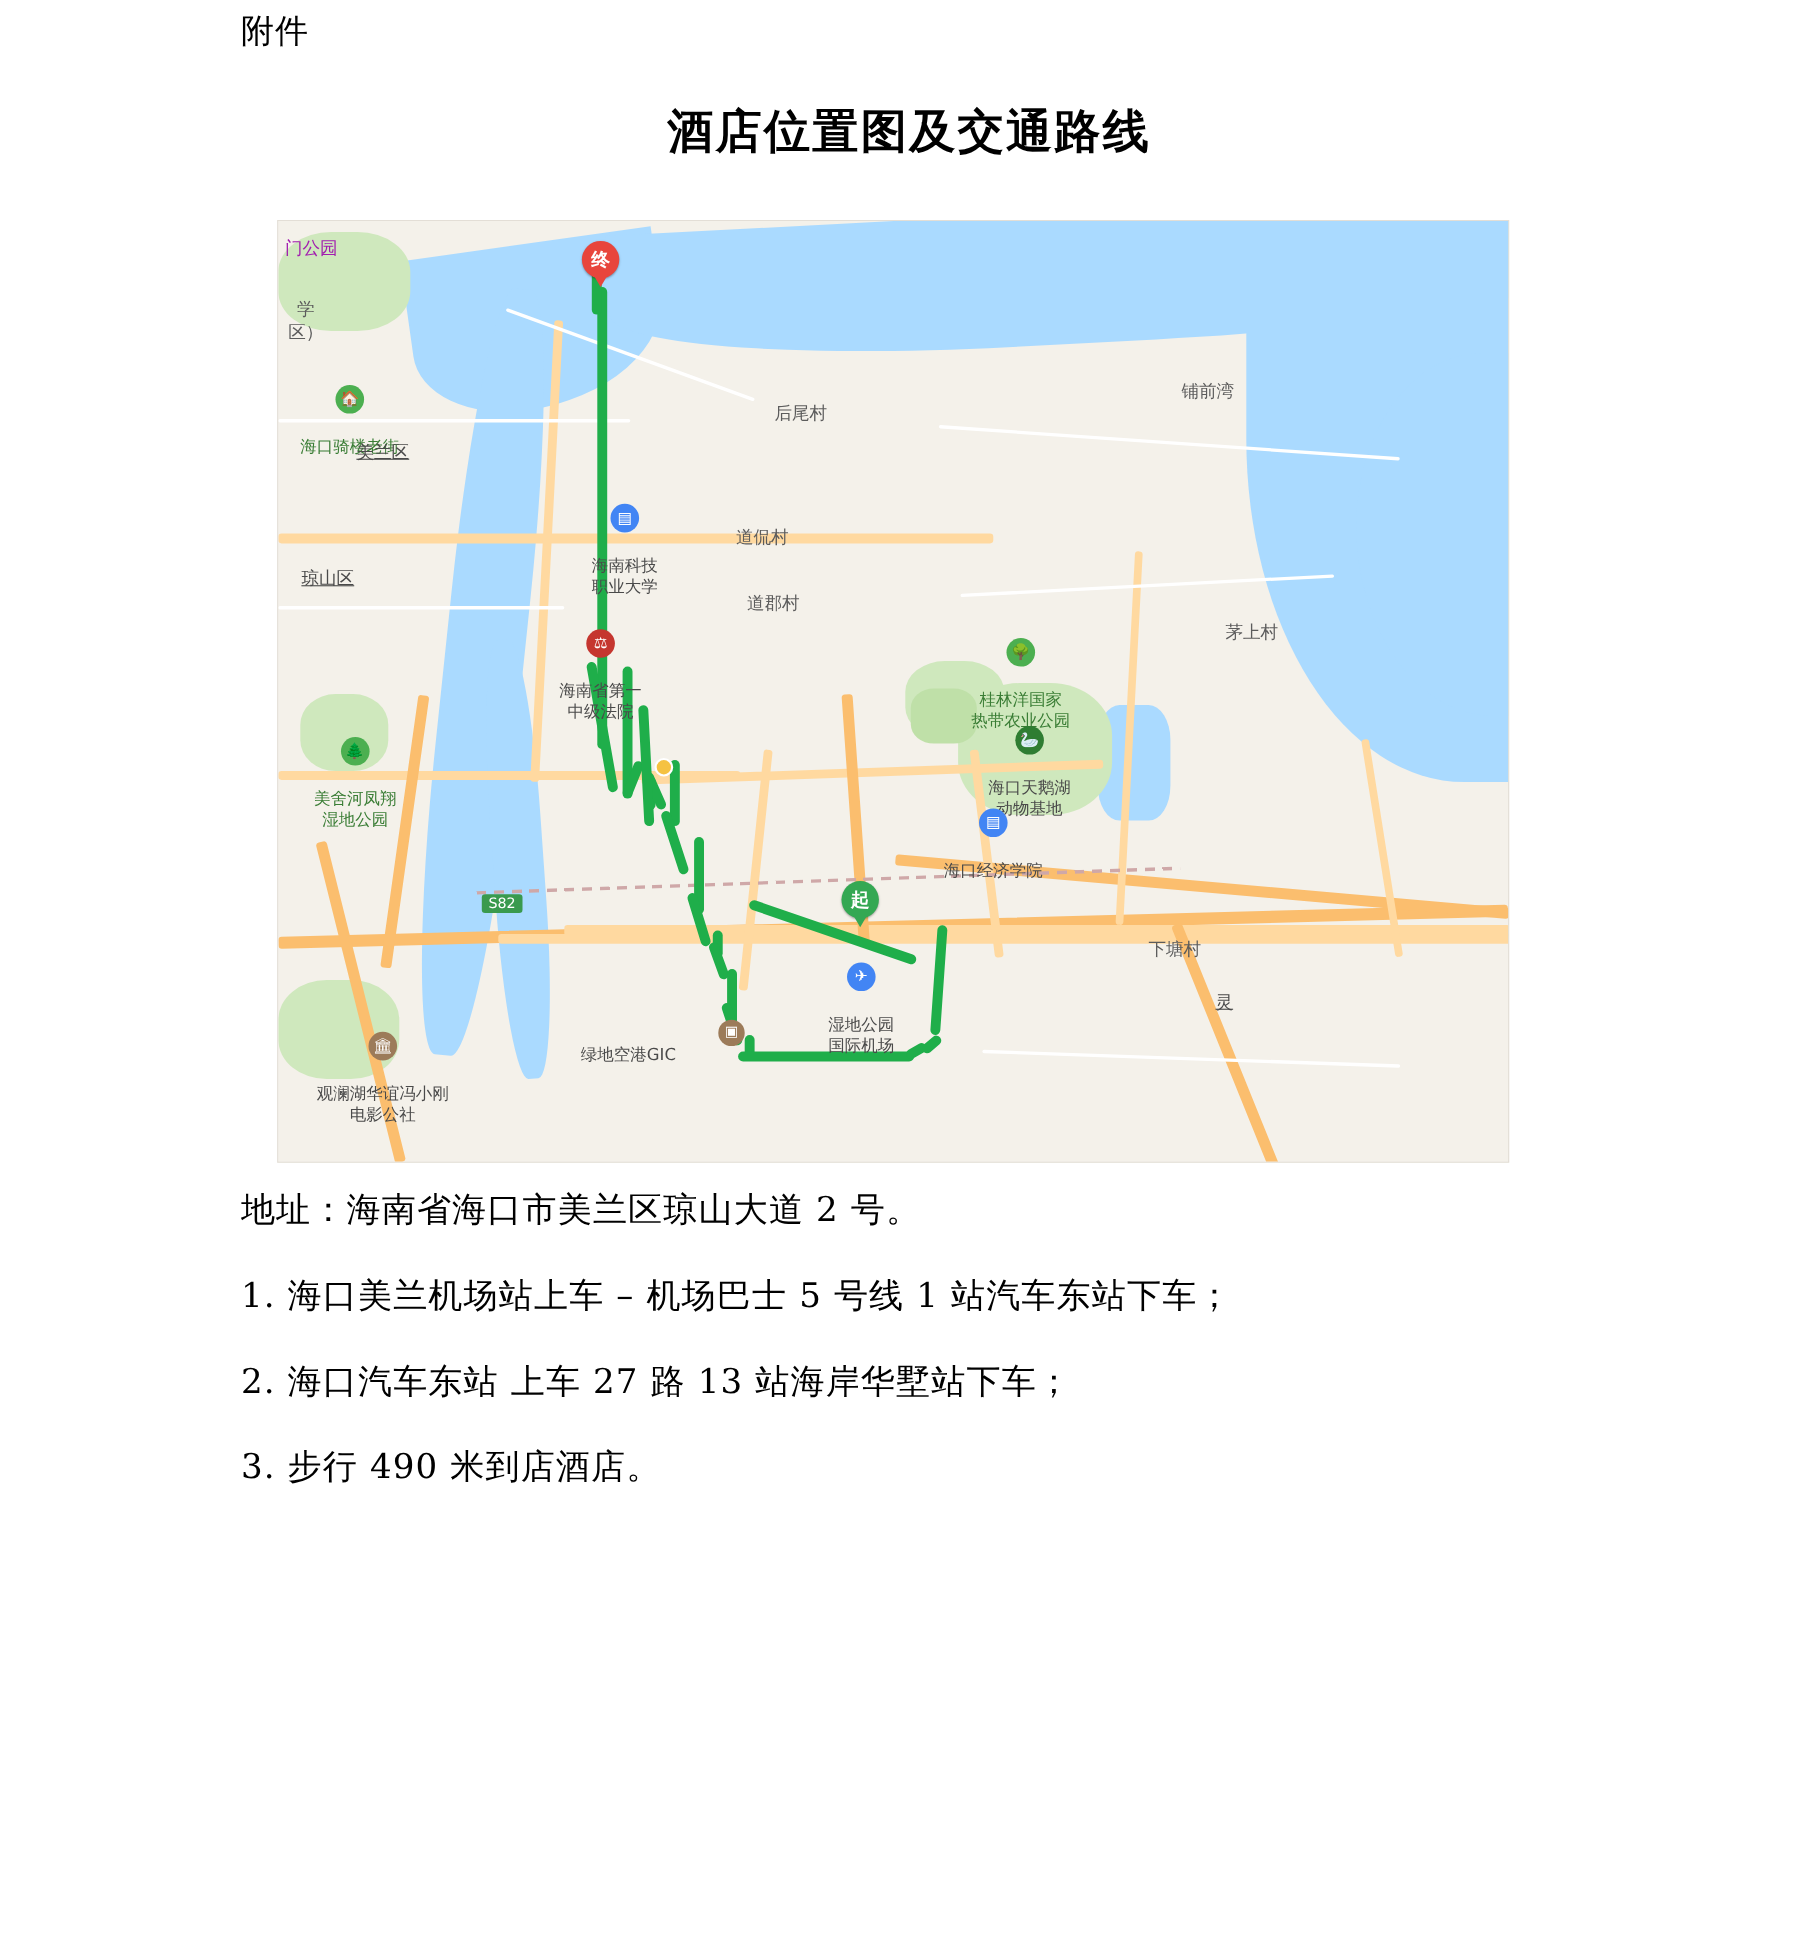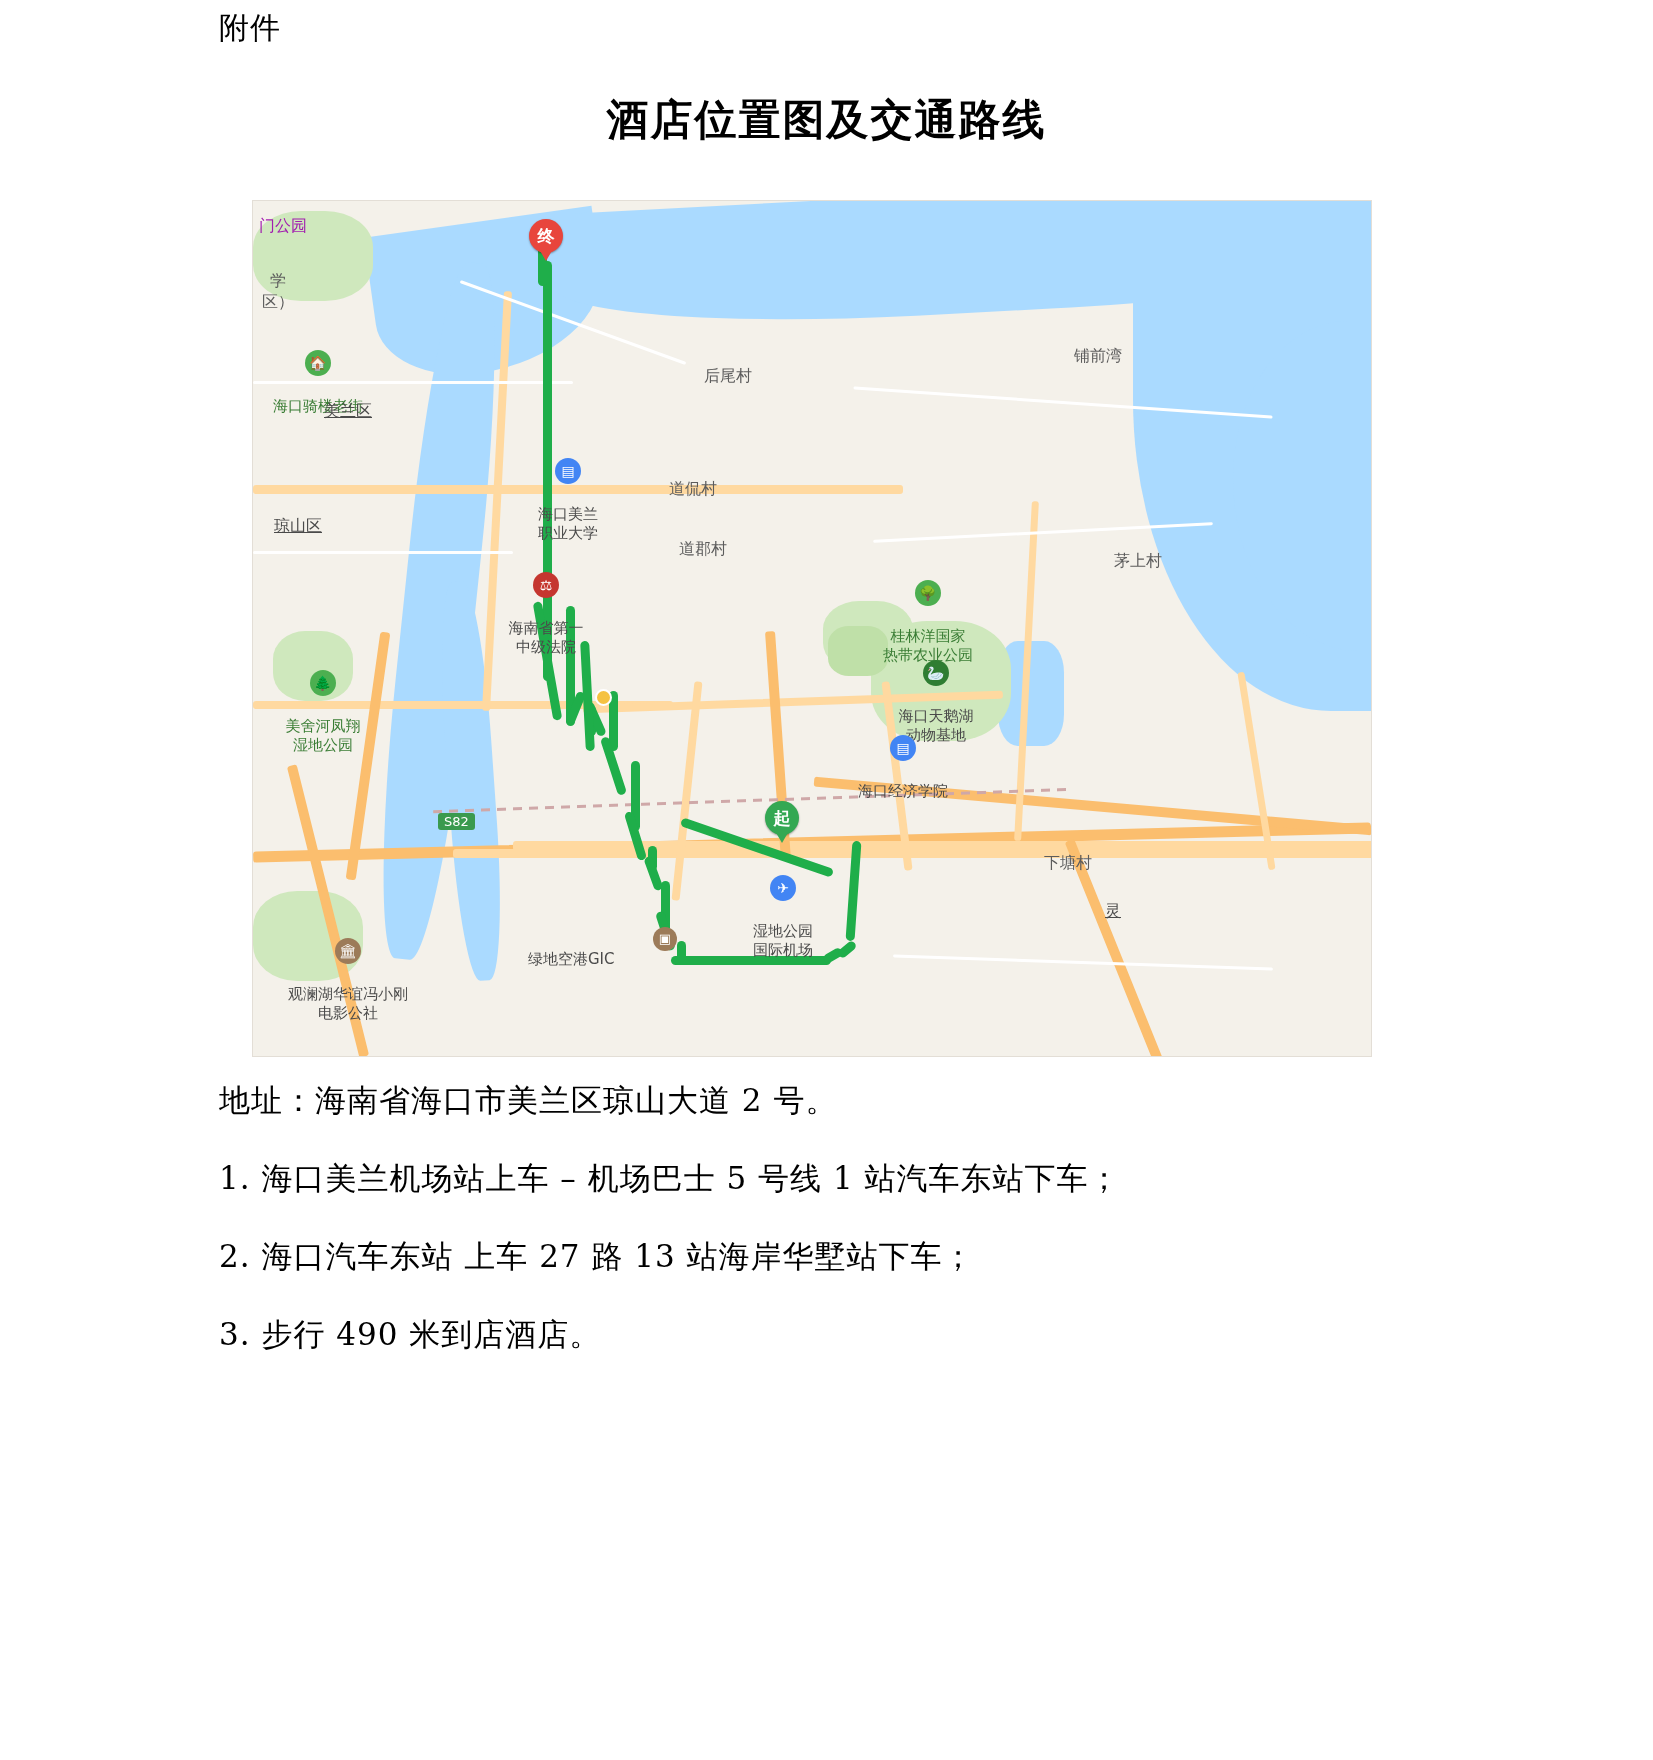--- a/index.html
+++ b/index.html
@@ -296,21 +296,21 @@
 
       <div class="marker" style="left:512px;top:600px;">
         <div class="pin start">
             <span>起</span>
           </div>
         <div class="pin-tail tail-green"></div>
       </div>
 
       <div class="poi" style="left:250px;top:238px;width:130px;">
         <span class="ic blue">▤</span>
-        <span>海口美兰
+        <span>海南科技
 职业大学</span>
       </div>
 
       <div class="poi" style="left:228px;top:352px;width:130px;">
         <span class="ic red">⚖</span>
         <span>海南省第一
 中级法院</span>
       </div>
 
       <div class="poi green" style="left:600px;top:360px;width:150px;">
@@ -360,21 +360,21 @@
 
       <div class="label-plain" style="left:-30px;top:15px;width:120px;color:#a21caf;">门公园</div>
       <div class="label-plain" style="left:-30px;top:70px;width:110px;">学
 区）</div>
       <div class="label-plain big" style="left:40px;top:200px;width:110px;">美兰区</div>
       <div class="label-plain big" style="left:-10px;top:315px;width:110px;">琼山区</div>
       <div class="label-plain" style="left:420px;top:165px;width:110px;">后尾村</div>
       <div class="label-plain" style="left:790px;top:145px;width:110px;">铺前湾</div>
       <div class="label-plain" style="left:385px;top:278px;width:110px;">道侃村</div>
       <div class="label-plain" style="left:395px;top:338px;width:110px;">道郡村</div>
-      <div class="label-plain" style="left:830px;top:350px;width:110px;">茅上村</div>
+      <div class="label-plain" style="left:830px;top:364px;width:110px;">茅上村</div>
       <div class="label-plain" style="left:760px;top:652px;width:110px;">下塘村</div>
       <div class="label-plain big" style="left:830px;top:700px;width:60px;">灵</div>
 
       <div class="shield" style="left:185px;top:612px;">S82</div>
 
     </div>
   </div>
 
   <div class="body-text">
     <p>地址：海南省海口市美兰区琼山大道 2 号。</p>

